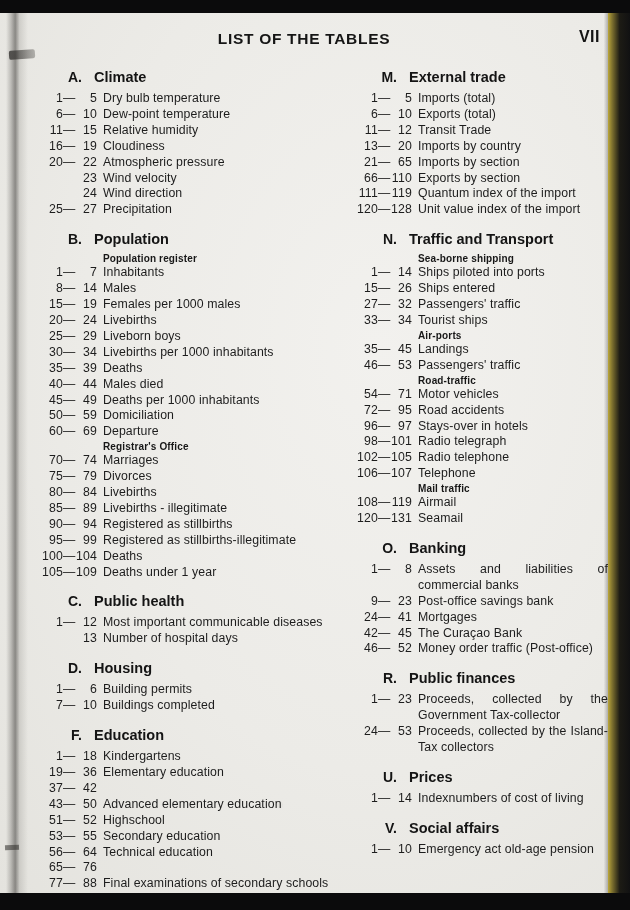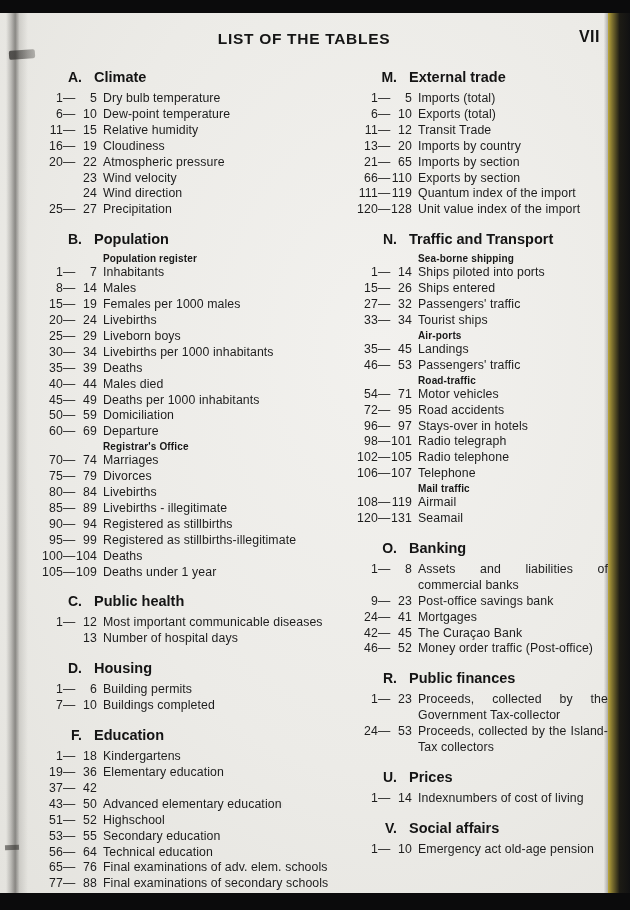--- a/index.html
+++ b/index.html
@@ -581,21 +581,20 @@
               <span class="to">64</span>
             </div>
             <div class="label">Technical education</div>
           </div>
           <div class="row">
             <div class="num">
               <span class="from">65</span>
               <span class="dash">—</span>
               <span class="to">76</span>
             </div>
-            <div class="label">Final examinations of adv. elem. schools</div>
           </div>
           <div class="row">
             <div class="num">
               <span class="from">77</span>
               <span class="dash">—</span>
               <span class="to">88</span>
             </div>
             <div class="label">Final examinations of secondary schools</div>
           </div>
           <div class="row">

